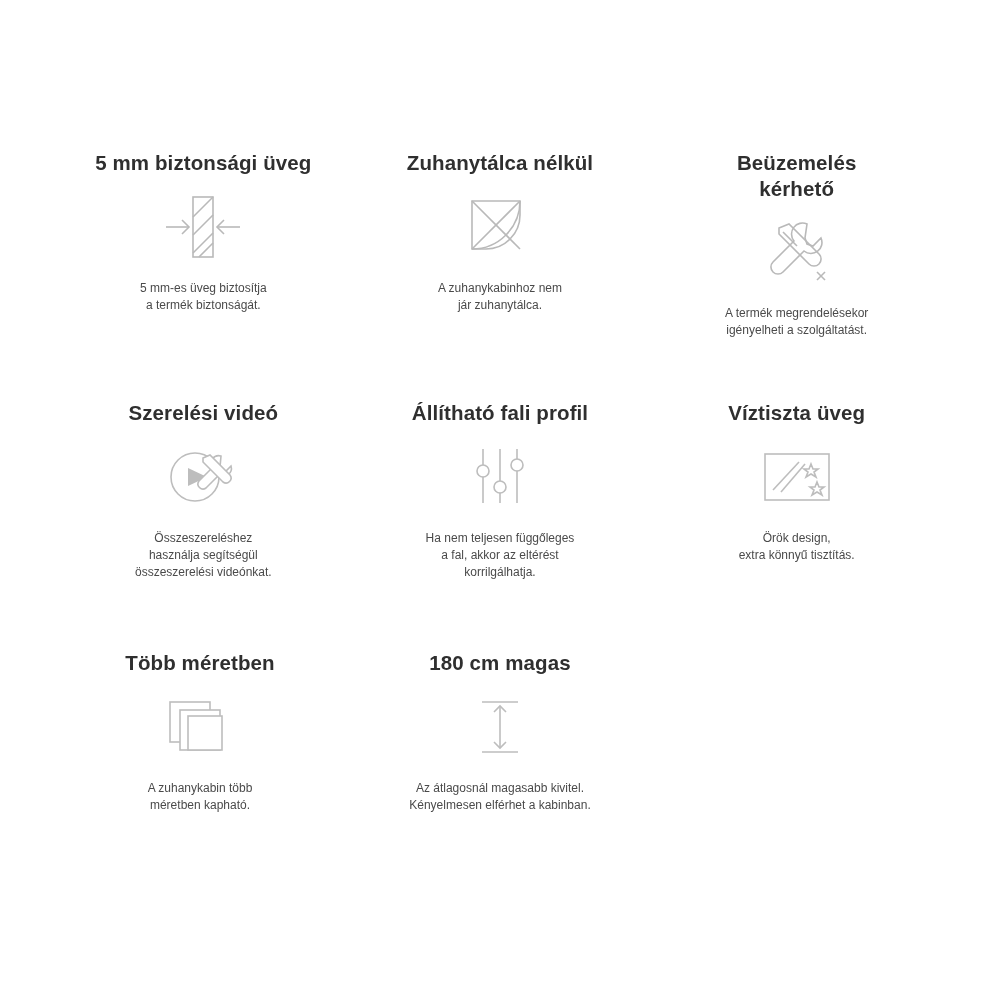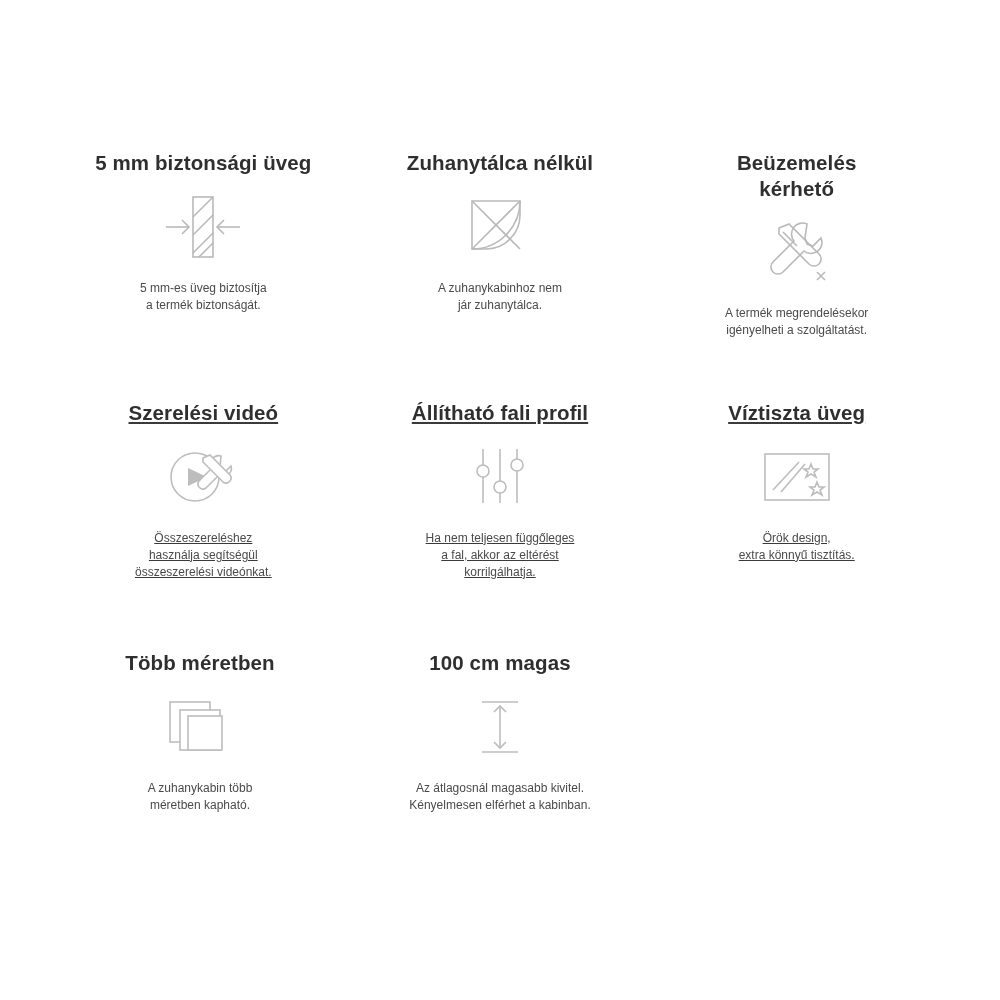--- a/index.html
+++ b/index.html
@@ -63,21 +63,21 @@
   .feature-desc {
     font-size: 12px;
     line-height: 1.42;
     color: #4a4a4a;
     white-space: pre-line;
     margin: 0;
   }
 
   
   .row-1 .feature { min-height: 250px; }
-  .row-2 .feature { min-height: 250px; text-decoration: underline; }
+  .row-2 .feature { min-height: 250px; }
   .row-3 .feature { min-height: 200px; }
 
   .row-3 {
     display: grid;
     grid-template-columns: repeat(3, 1fr);
     column-gap: 20px;
   }
 </style>
 </head>
 <body>
@@ -204,21 +204,21 @@
           <rect x="10" y="8" width="40" height="40" fill="#ffffff"></rect>
           <rect x="20" y="16" width="40" height="40" fill="#ffffff"></rect>
           <rect x="28" y="22" width="34" height="34" fill="#ffffff"></rect>
         </svg>
       </div>
       <div class="feature-desc">A zuhanykabin több
 méretben kapható.</div>
     </div>
 
     <div class="feature">
-      <div class="feature-title">100 cm magas</div>
+      <div class="feature-title">180 cm magas</div>
       <div class="feature-icon">
         <svg width="72" height="66" viewBox="0 0 72 66" fill="none" stroke="#bdbdbd" stroke-width="1.6">
           <line x1="18" y1="8" x2="54" y2="8"></line>
           <line x1="18" y1="58" x2="54" y2="58"></line>
           <line x1="36" y1="12" x2="36" y2="54"></line>
           <polyline points="30,18 36,12 42,18" fill="none"></polyline>
           <polyline points="30,48 36,54 42,48" fill="none"></polyline>
         </svg>
       </div>
       <div class="feature-desc">Az átlagosnál magasabb kivitel.

